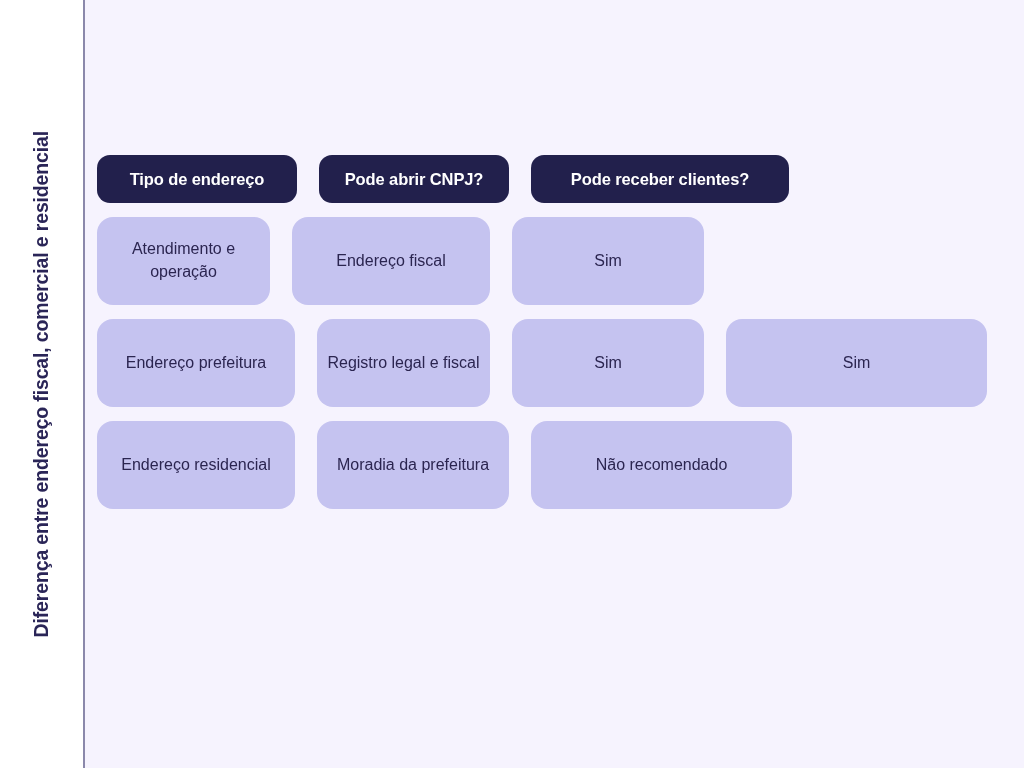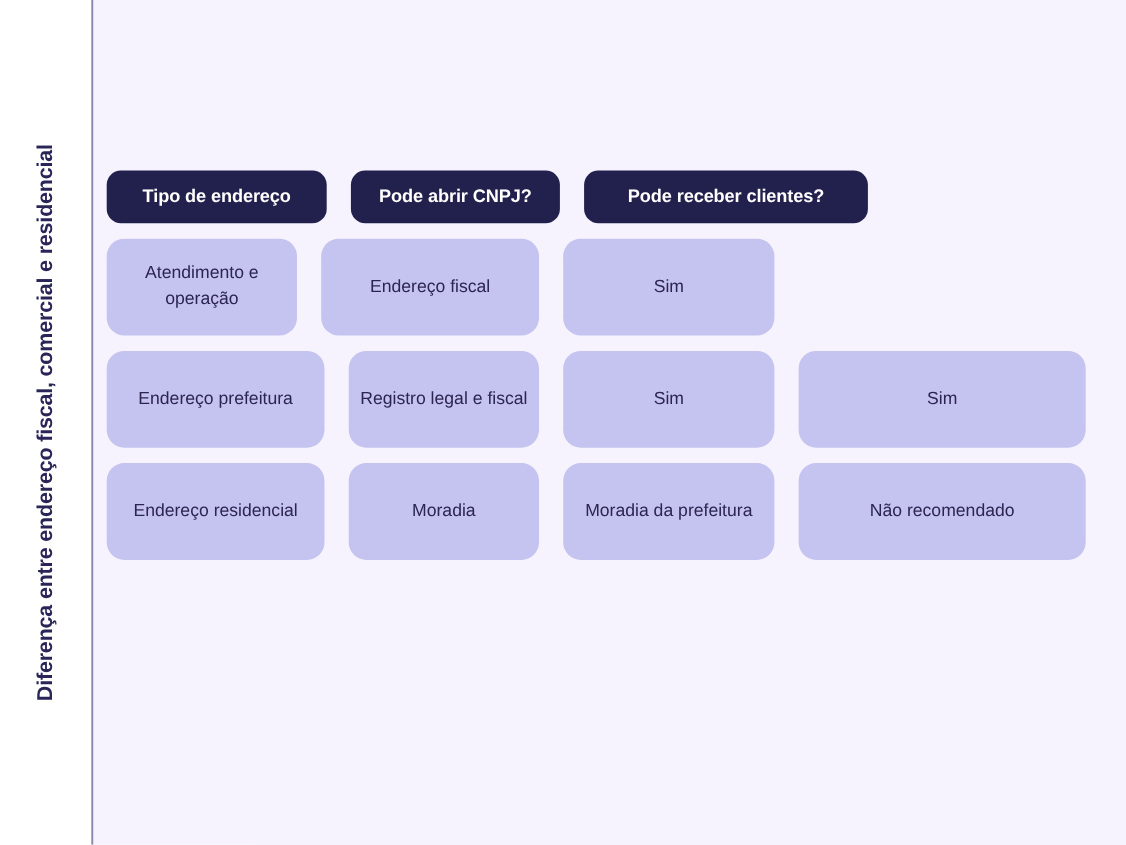--- a/index.html
+++ b/index.html
@@ -167,23 +167,20 @@
       </div>
       <div class="cell col-3">
         <span>Sim</span>
       </div>
     </div>
 
     <div class="row body-row">
       <div class="cell col-0">
         <span>Endereço residencial</span>
       </div>
-      <div class="cell col-1">
-        <span>Moradia</span>
-      </div>
       <div class="cell col-2">
         <span>Moradia da prefeitura</span>
       </div>
       <div class="cell col-3">
         <span>Não recomendado</span>
       </div>
     </div>
 
   </div>
 </div>

